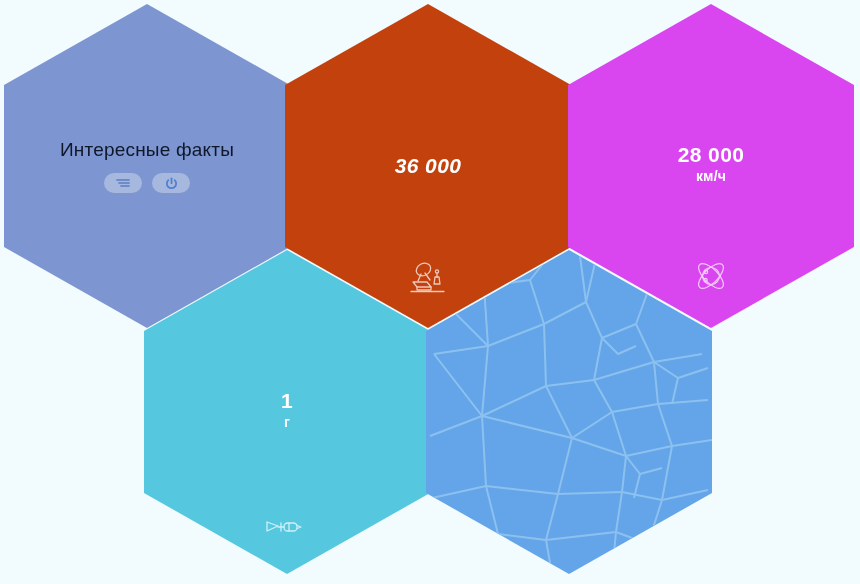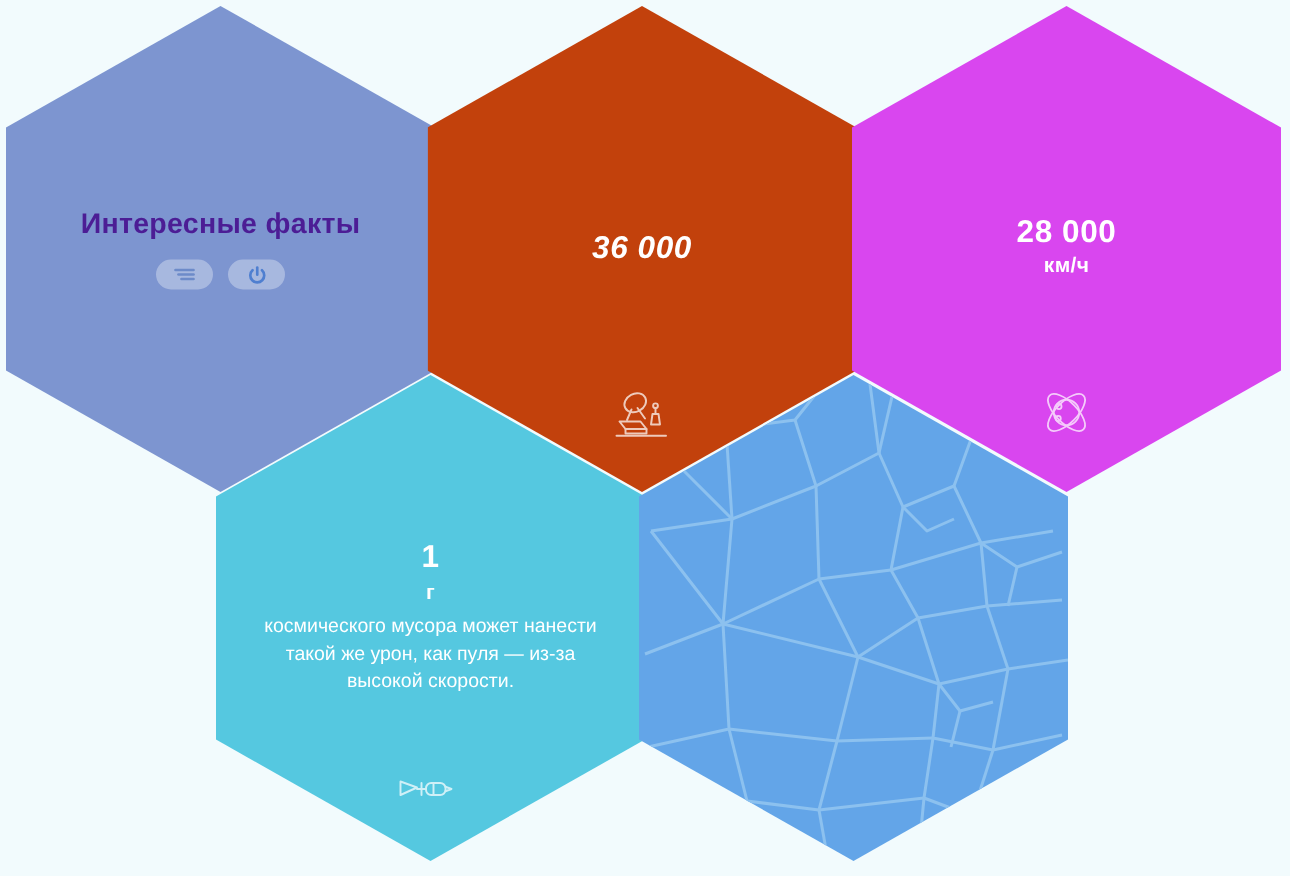--- a/index.html
+++ b/index.html
@@ -43,23 +43,23 @@
   #hex-speed    { left: 568px; top:   4px; }
   #hex-gram     { left: 144px; top: 250px; }
   #hex-pattern  { left: 426px; top: 250px; }
 
   
   #hex-intro {
     justify-content: center;
   }
   .intro-title {
     font-size: 19px;
-    font-weight: bold;
+    font-weight: normal;
     letter-spacing: 0.2px;
-    color: #4c1d95;
+    color: #0f172a;
     margin: 0 0 12px 0;
     line-height: 1.2;
   }
   .intro-buttons {
     display: flex;
     gap: 10px;
     align-items: center;
     justify-content: center;
   }
   .pill-btn {
@@ -186,21 +186,20 @@
         <circle cx="13" cy="14" r="1.7"></circle>
         <circle cx="12.5" cy="22" r="1.7"></circle>
       </svg>
     </div>
   </div>
 
   <div class="hex" id="hex-gram" style="background:#55c8e0;">
     <div class="fact-inner">
       <div class="fact-number">1</div>
       <div class="fact-unit">г</div>
-      <div class="fact-text">космического мусора может нанести такой же урон, как пуля — из-за высокой скорости.</div>
     </div>
     <div class="hex-icon" id="icon-satellite">
       <svg width="44" height="18" viewBox="0 0 44 18" fill="none" stroke="#ffffff" stroke-width="1.3" stroke-linejoin="round" stroke-linecap="round">
 
         <path d="M2 4 L13 8 L2 13 Z"></path>
 
         <line x1="13" y1="9" x2="19" y2="9"></line>
         <line x1="16" y1="5" x2="16" y2="13"></line>
 
         <rect x="19" y="5" width="13" height="8" rx="3.5"></rect>

